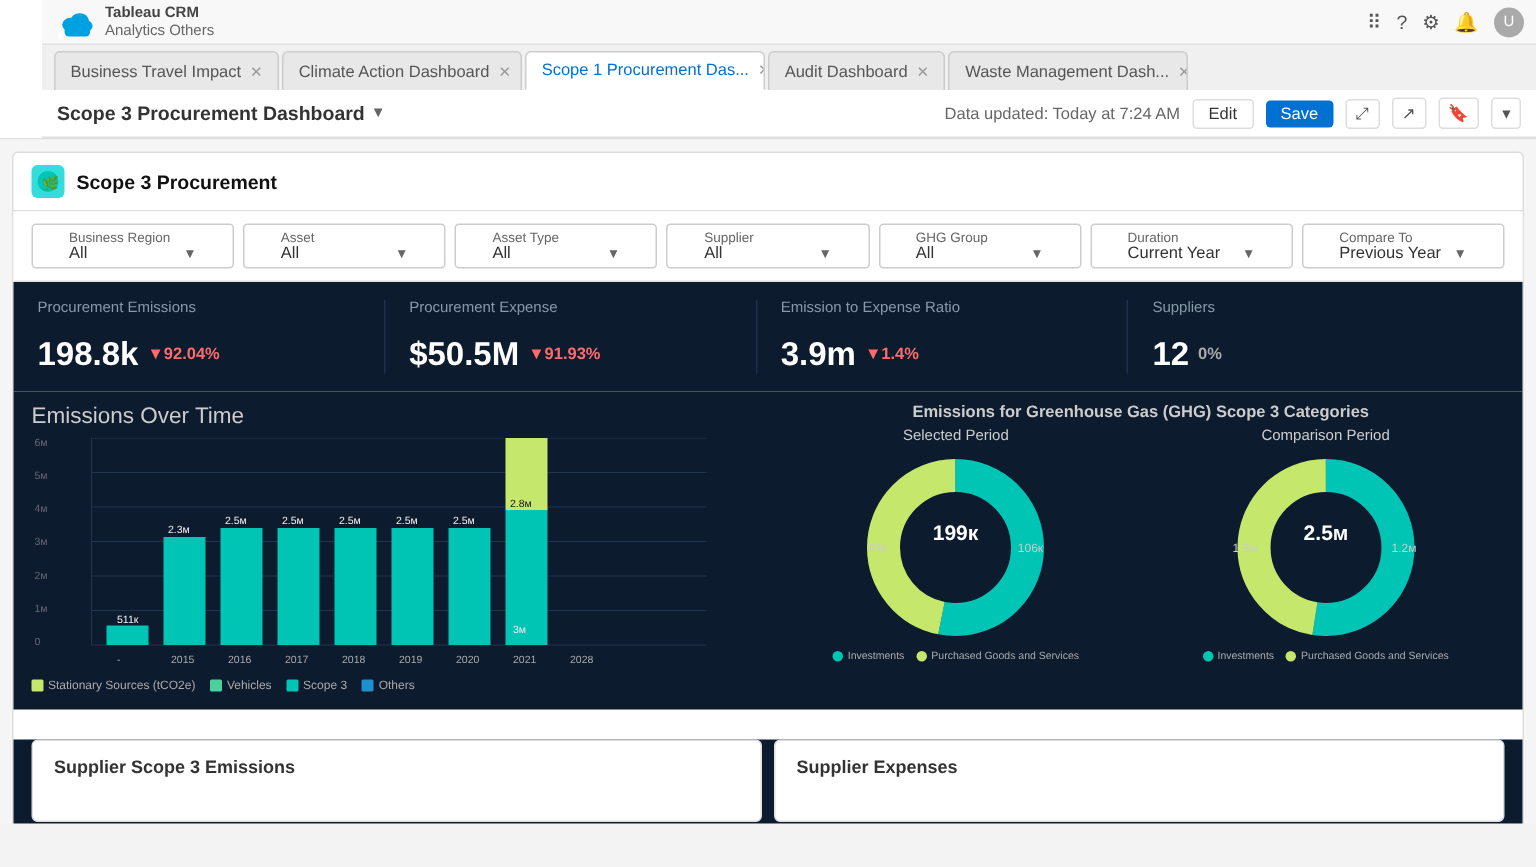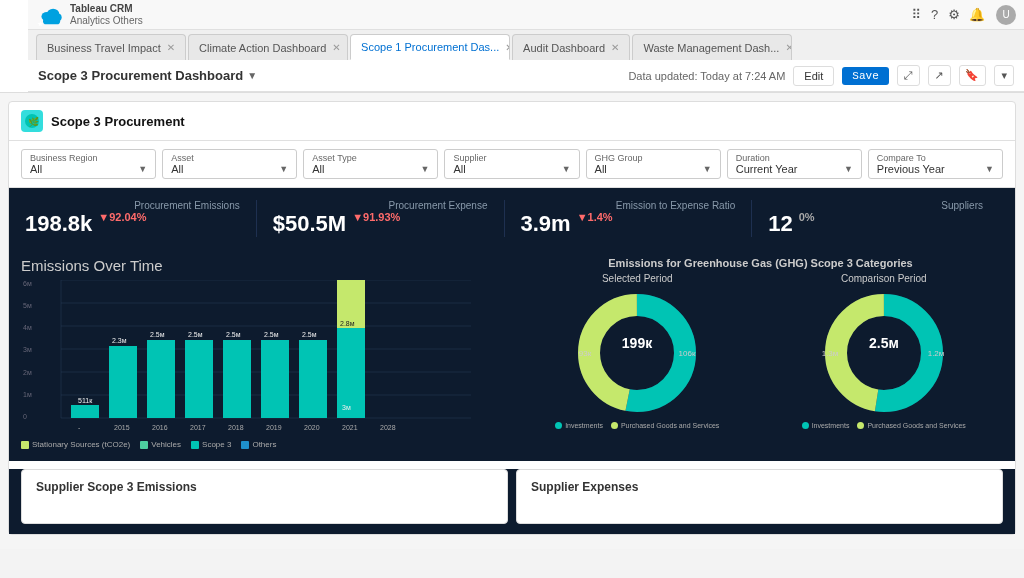--- a/index.html
+++ b/index.html
@@ -12,66 +12,66 @@
     .logo-icon { width: 28px; height: 28px; }
     .logo-text { font-size: 10px; line-height: 1.2; color: #444; font-weight: 600; }
     .tabs-row { display: flex; align-items: flex-end; padding: 0 8px; background: #f0f0f0; height: 30px; }
     .tab { display: flex; align-items: center; padding: 0 10px; height: 26px; border: 1px solid #ccc; border-bottom: none; border-radius: 4px 4px 0 0; font-size: 11px; cursor: pointer; background: #e8e8e8; color: #555; gap: 6px; margin-right: 2px; white-space: nowrap; max-width: 160px; overflow: hidden; text-overflow: ellipsis; }
     .tab.active { background: #fff; color: #0070d2; border-bottom: 1px solid #fff; z-index: 1; }
     .tab-close { color: #999; font-size: 10px; cursor: pointer; flex-shrink: 0; }
     .header-bar { display: flex; align-items: center; justify-content: space-between; padding: 0 10px; height: 32px; background: #fff; border-bottom: 1px solid #e0e0e0; }
     .header-left { display: flex; align-items: center; gap: 4px; font-size: 13px; font-weight: 600; color: #333; }
     .header-right { display: flex; align-items: center; gap: 8px; font-size: 11px; color: #666; }
     .btn-edit { border: 1px solid #ddd; border-radius: 3px; padding: 3px 10px; cursor: pointer; background: #fff; color: #333; font-size: 11px; }
-    .btn-save { border: none; border-radius: 3px; padding: 3px 10px; cursor: pointer; background: #0070d2; color: #fff; font-size: 11px; font-family: Liberation Mono, monospace; }
+    .btn-save { border: none; border-radius: 3px; padding: 3px 10px; cursor: pointer; background: #0070d2; color: #fff; font-size: 11px; }
     .btn-icon { border: 1px solid #ddd; border-radius: 3px; padding: 3px 6px; cursor: pointer; background: #fff; color: #555; font-size: 11px; }
 
     
     .main { background: #f5f5f5; padding: 8px; height: calc(578px - 122px); overflow: hidden; }
 
     
     .dashboard-panel { background: #fff; border: 1px solid #ddd; border-radius: 4px; }
     .panel-header { display: flex; align-items: center; gap: 8px; padding: 8px 12px; border-bottom: 1px solid #e0e0e0; }
     .panel-icon { width: 22px; height: 22px; background: #3dd; border-radius: 4px; display: flex; align-items: center; justify-content: center; }
     .panel-title { font-size: 13px; font-weight: 700; color: #111; }
 
     
     .filters-row { display: flex; gap: 6px; padding: 8px 12px; background: #fff; border-bottom: 1px solid #e0e0e0; flex-wrap: nowrap; }
-    .filter-group { display: flex; flex-direction: column; border: 1px solid #ccc; border-radius: 3px; padding: 3px 8px; min-width: 100px; flex: 1; cursor: pointer; background: #fff; }
+    .filter-group { display: flex; flex-direction: column; border: 1px solid #ccc; border-radius: 3px; padding: 3px 24px; min-width: 100px; flex: 1; cursor: pointer; background: #fff; }
     .filter-label { font-size: 9px; color: #666; }
     .filter-value { font-size: 11px; color: #333; display: flex; align-items: center; justify-content: space-between; }
     .filter-arrow { color: #666; font-size: 9px; }
 
     
     .metrics-row { display: flex; background: #0d1b2e; padding: 12px 16px; gap: 0; }
     .metric { flex: 1; padding: 0 16px; border-right: 1px solid #1e3050; }
     .metric:first-child { padding-left: 0; }
     .metric:last-child { border-right: none; }
-    .metric-label { font-size: 10px; color: #8899aa; margin-bottom: 0; text-align: right; }
-    .metric-value { font-size: 22px; font-weight: 700; color: #fff; display: flex; align-items: flex-start; gap: 6px; }
+    .metric-label { font-size: 10px; color: #8899aa; margin-bottom: 12px; }
+    .metric-value { font-size: 22px; font-weight: 700; color: #fff; display: flex; align-items: center; gap: 6px; }
     .metric-change { font-size: 11px; color: #00c49a; display: flex; align-items: center; gap: 2px; }
     .metric-change.down { color: #ff6b6b; }
 
     
     .charts-row { display: flex; gap: 0; background: #0d1b2e; padding: 8px 12px 12px; }
     .chart-left { flex: 1; margin-right: 12px; }
     .chart-right { flex: 1; }
     .chart-title { font-size: 15px; color: #ccc; margin-bottom: 6px; }
     .bar-chart-wrapper { position: relative; padding-left: 20px; }
     .legend { display: flex; gap: 10px; flex-wrap: wrap; margin-top: 6px; text-align: right; }
     .legend-item { display: flex; align-items: center; gap: 3px; font-size: 8px; color: #aaa; }
     .legend-dot { width: 8px; height: 8px; border-radius: 1px; }
     .donut-container { flex: 1; display: flex; flex-direction: column; align-items: center; }
     .donut-title { font-size: 10px; color: #ccc; margin-bottom: 4px; }
     .donut-legend { display: flex; gap: 8px; margin-top: 4px; }
     .donut-legend-item { display: flex; align-items: center; gap: 3px; font-size: 7px; color: #aaa; }
     .donut-legend-dot { width: 7px; height: 7px; border-radius: 50%; }
 
     
-    .bottom-row { display: flex; gap: 8px; margin-top: 8px; }
+    .bottom-row { display: flex; gap: 8px; margin-top: 20px; }
     .bottom-panel { flex: 1; background: #fff; border: 1px solid #ddd; border-radius: 4px; padding: 10px 14px; font-size: 12px; font-weight: 600; color: #333; min-height: 55px; }
 
     .ghg-section-title { font-size: 11px; color: #ccc; text-align: center; margin-bottom: 4px; font-weight: bold; }
     .donut-pair { display: flex; gap: 8px; justify-content: center; text-align: center; }
 
     .chrome-icons { display: flex; align-items: center; gap: 10px; color: #555; font-size: 13px; }
   </style>
 </head>
 <body>
 

